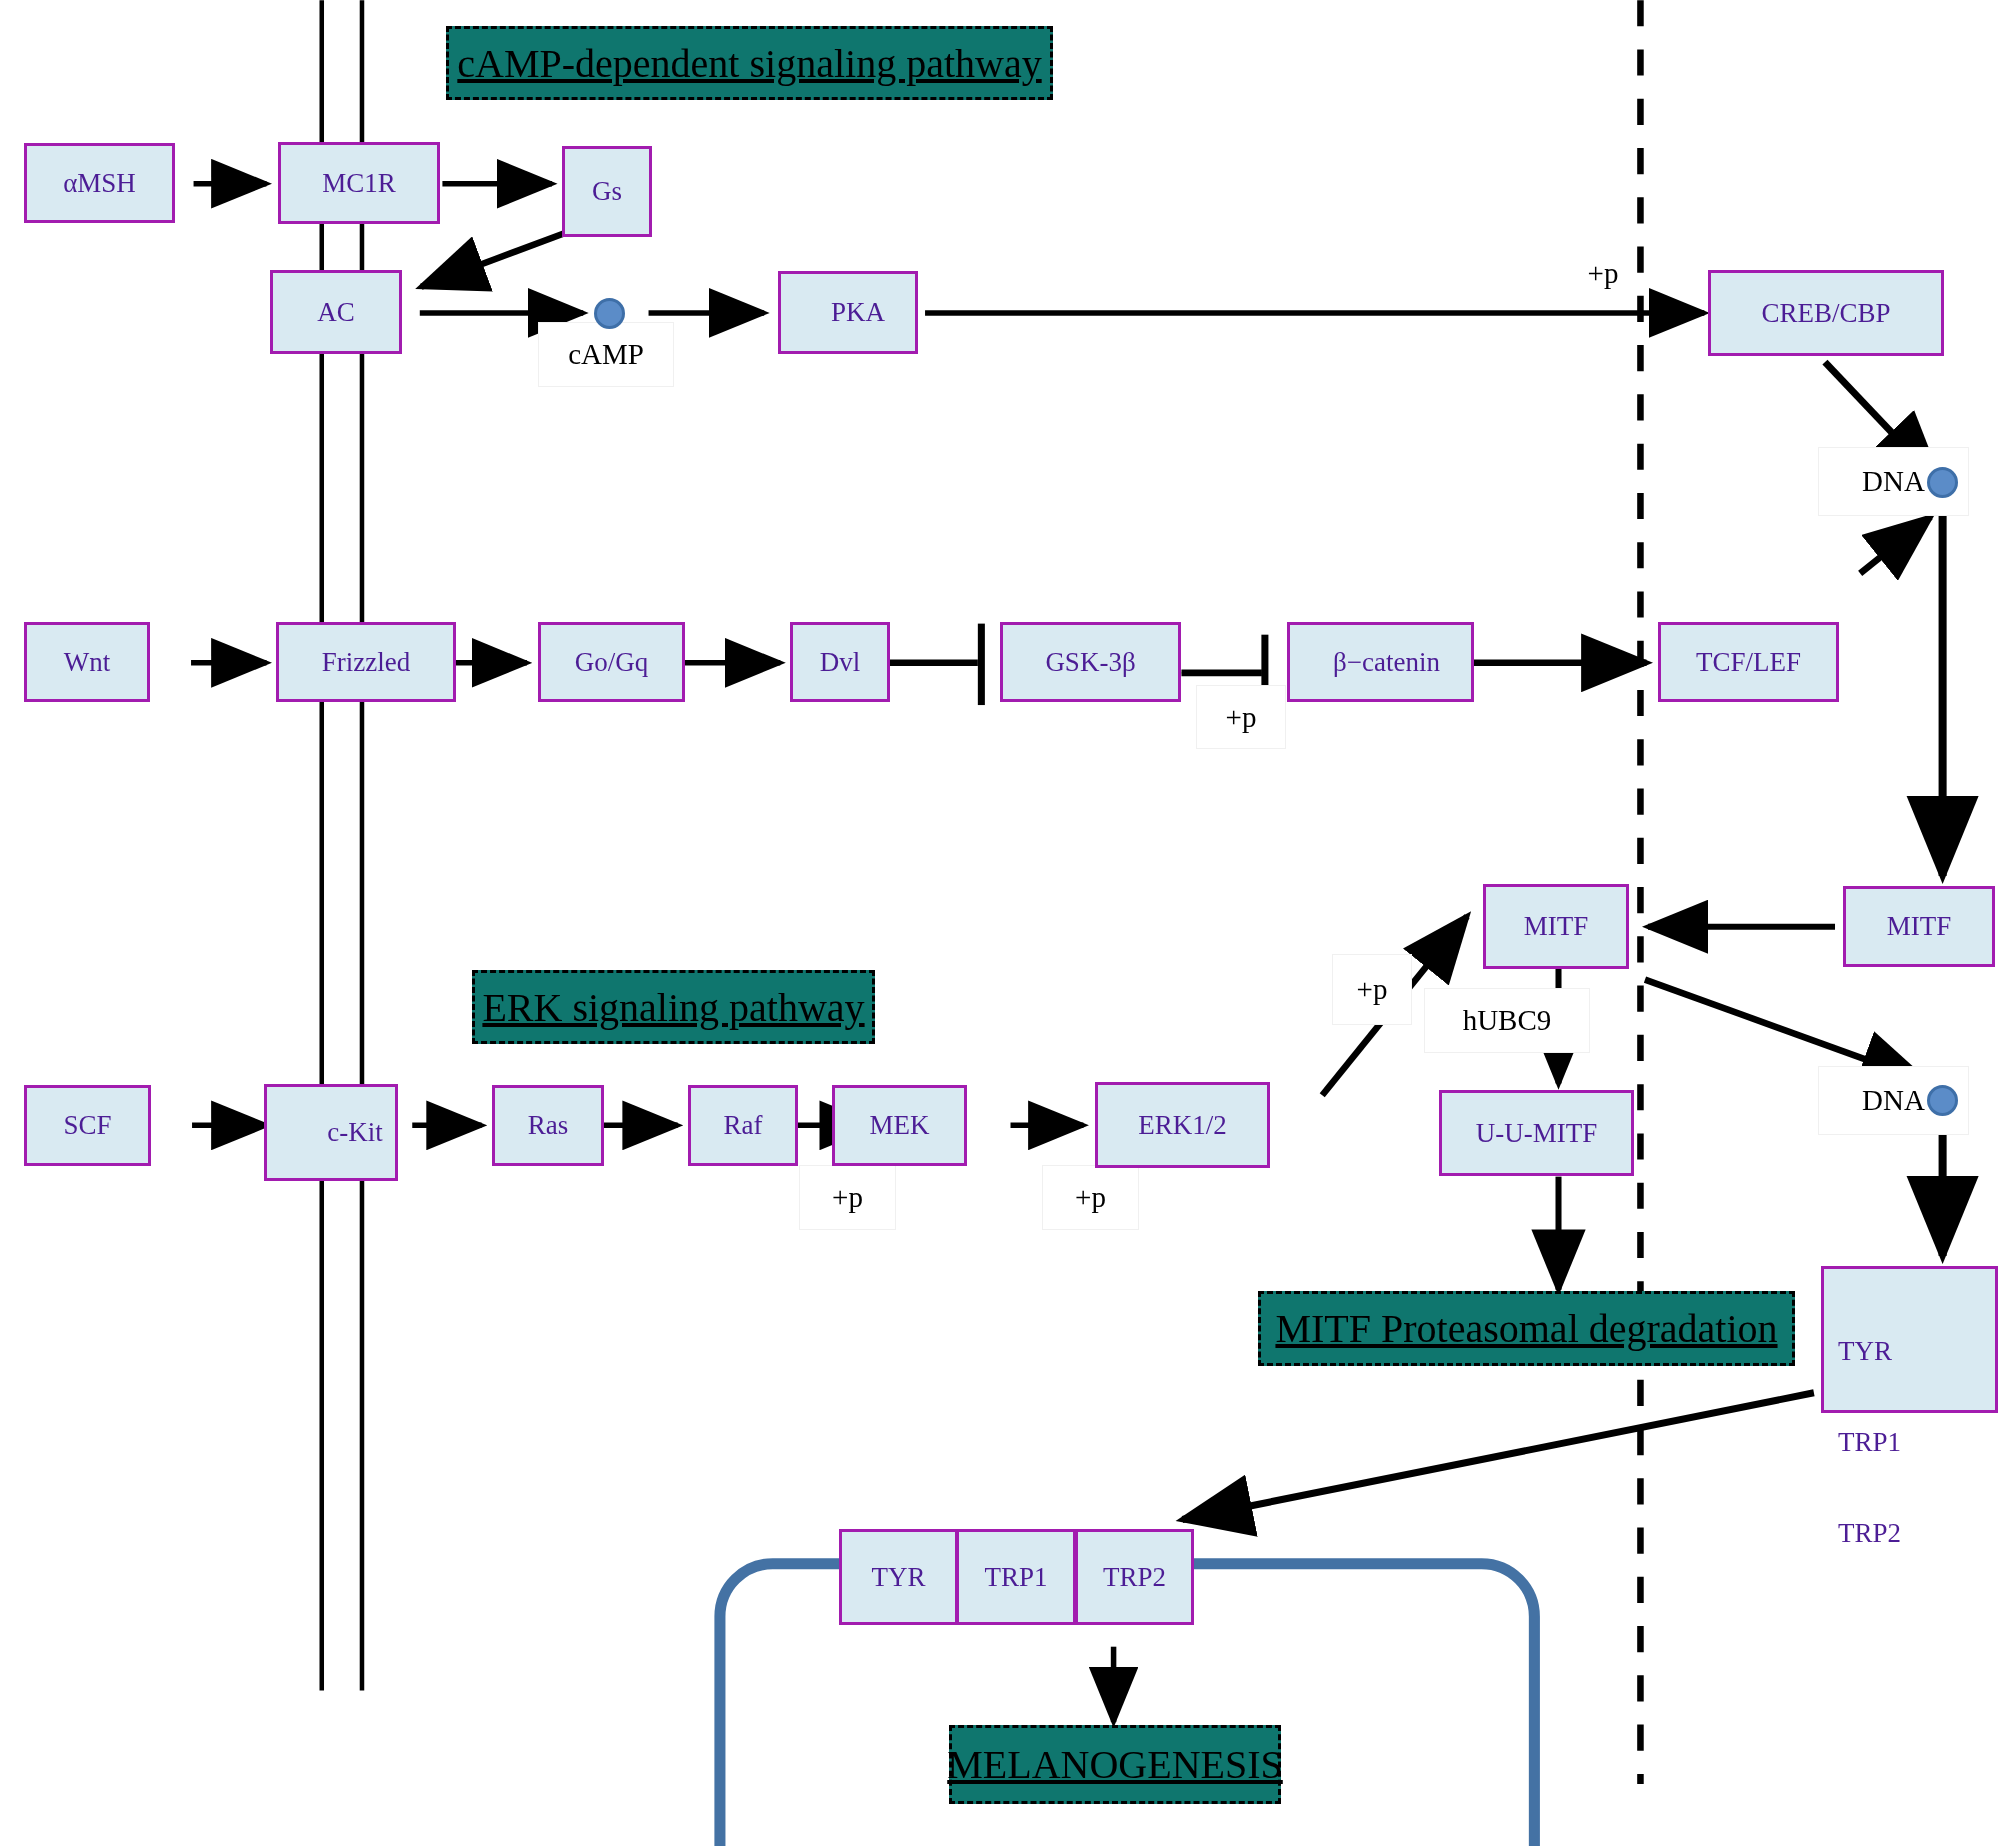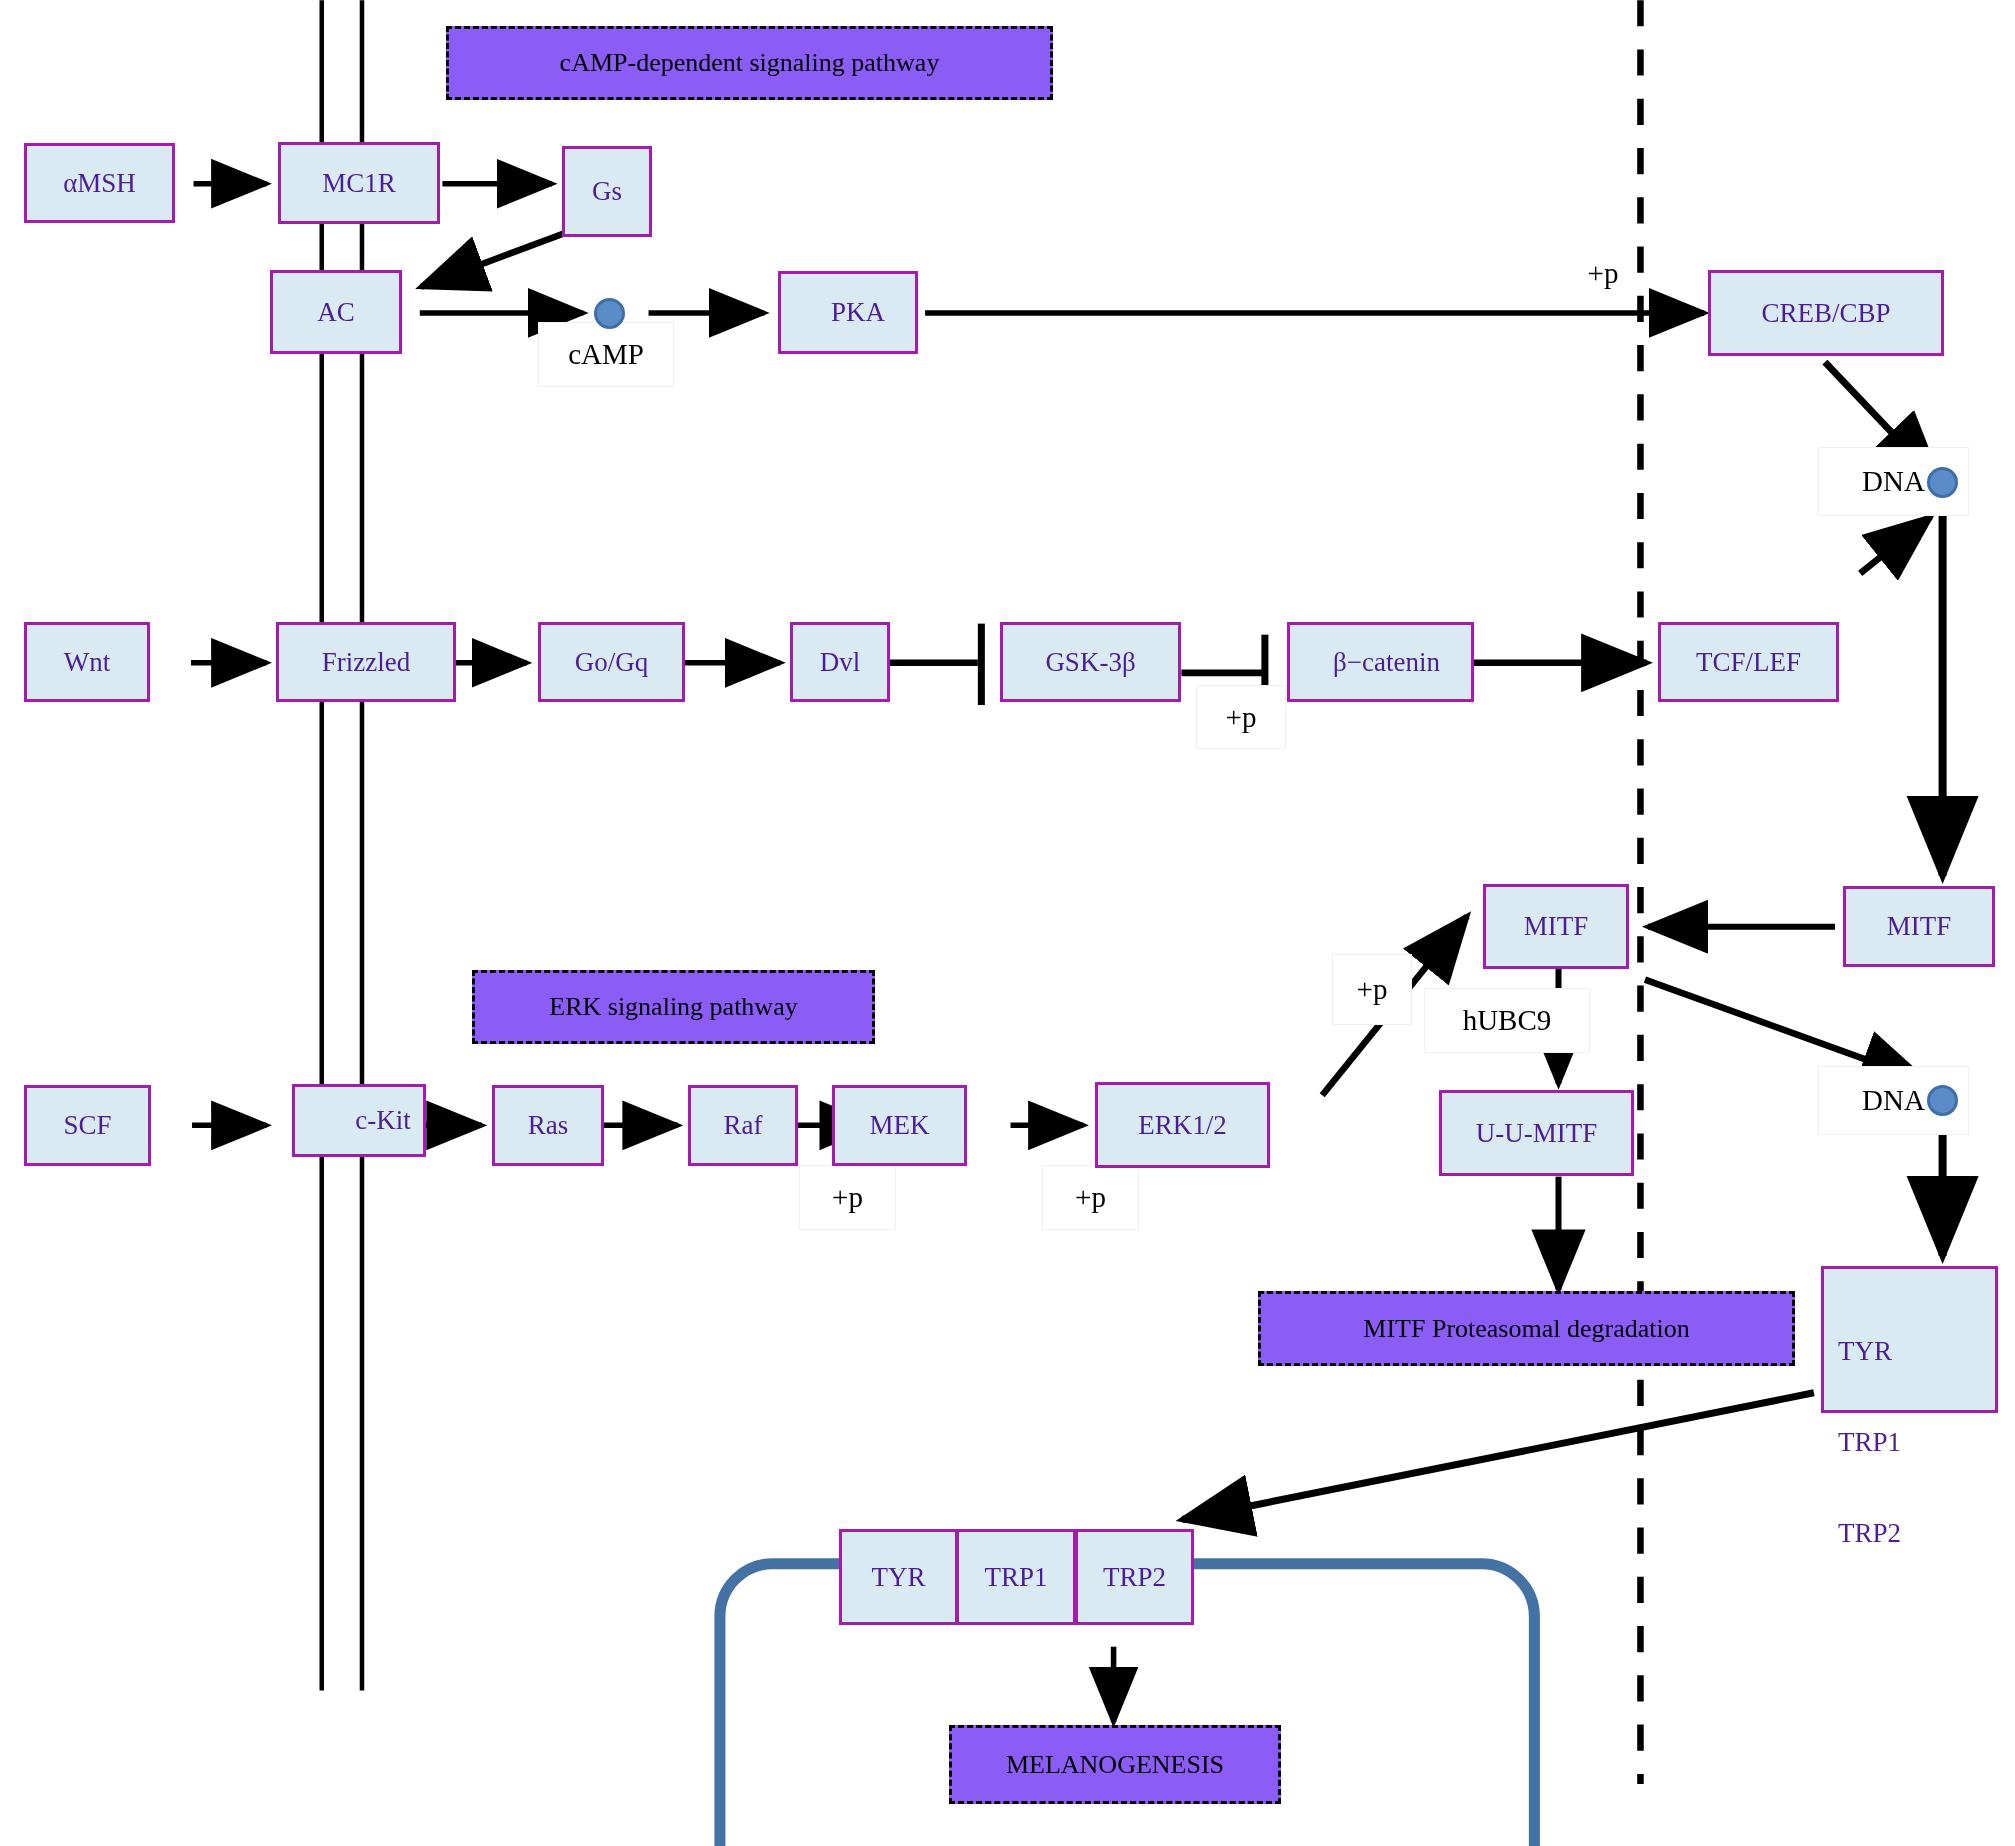--- a/index.html
+++ b/index.html
@@ -30,28 +30,29 @@
     display:block;
     padding-top:7px;
     padding-left:14px;
     text-align:left;
   }
   .node.multiline span{display:block;}
 
   
   .dashbox{
     position:absolute;
-    background:#8b5cf6;
+    background:#0f766e;
     border:3.5px dashed #000000;
     box-sizing:border-box;
     display:flex;align-items:center;justify-content:center;
-    font-size:26px;
+    font-size:40px;
     color:#000;
     white-space:pre;
     z-index:6;
+    text-decoration:underline;
   }
 
   
   .plain{
     position:absolute;
     background:#ffffff;
     border:0.5px solid #f0f0f0;
     box-sizing:border-box;
     display:flex;align-items:center;justify-content:center;
     font-size:29px;
@@ -181,21 +182,21 @@
   <div class="plain" style="left:1196px;top:685px;width:90px;height:64px;">+p</div>
 
   <div class="node" style="left:1287px;top:622px;width:187px;height:80px;padding-left:12px;">β−catenin</div>
 
   <div class="node" style="left:1658px;top:622px;width:181px;height:80px;">TCF/LEF</div>
 
   <div class="dashbox" style="left:472px;top:970px;width:403px;height:74px;">ERK signaling pathway</div>
 
   <div class="node" style="left:24px;top:1085px;width:127px;height:81px;">SCF</div>
 
-  <div class="node" style="left:292px;top:1084px;width:134px;height:73px;padding-left:48px;">c-Kit</div>
+  <div class="node" style="left:264px;top:1084px;width:134px;height:97px;padding-left:48px;">c-Kit</div>
 
   <div class="node" style="left:492px;top:1085px;width:112px;height:81px;">Ras</div>
 
   <div class="node" style="left:688px;top:1085px;width:110px;height:81px;">Raf</div>
 
   <div class="plain" style="left:799px;top:1165px;width:97px;height:65px;">+p</div>
 
   <div class="node" style="left:832px;top:1085px;width:135px;height:81px;">MEK</div>
 
   <div class="plain" style="left:1042px;top:1165px;width:97px;height:65px;">+p</div>

